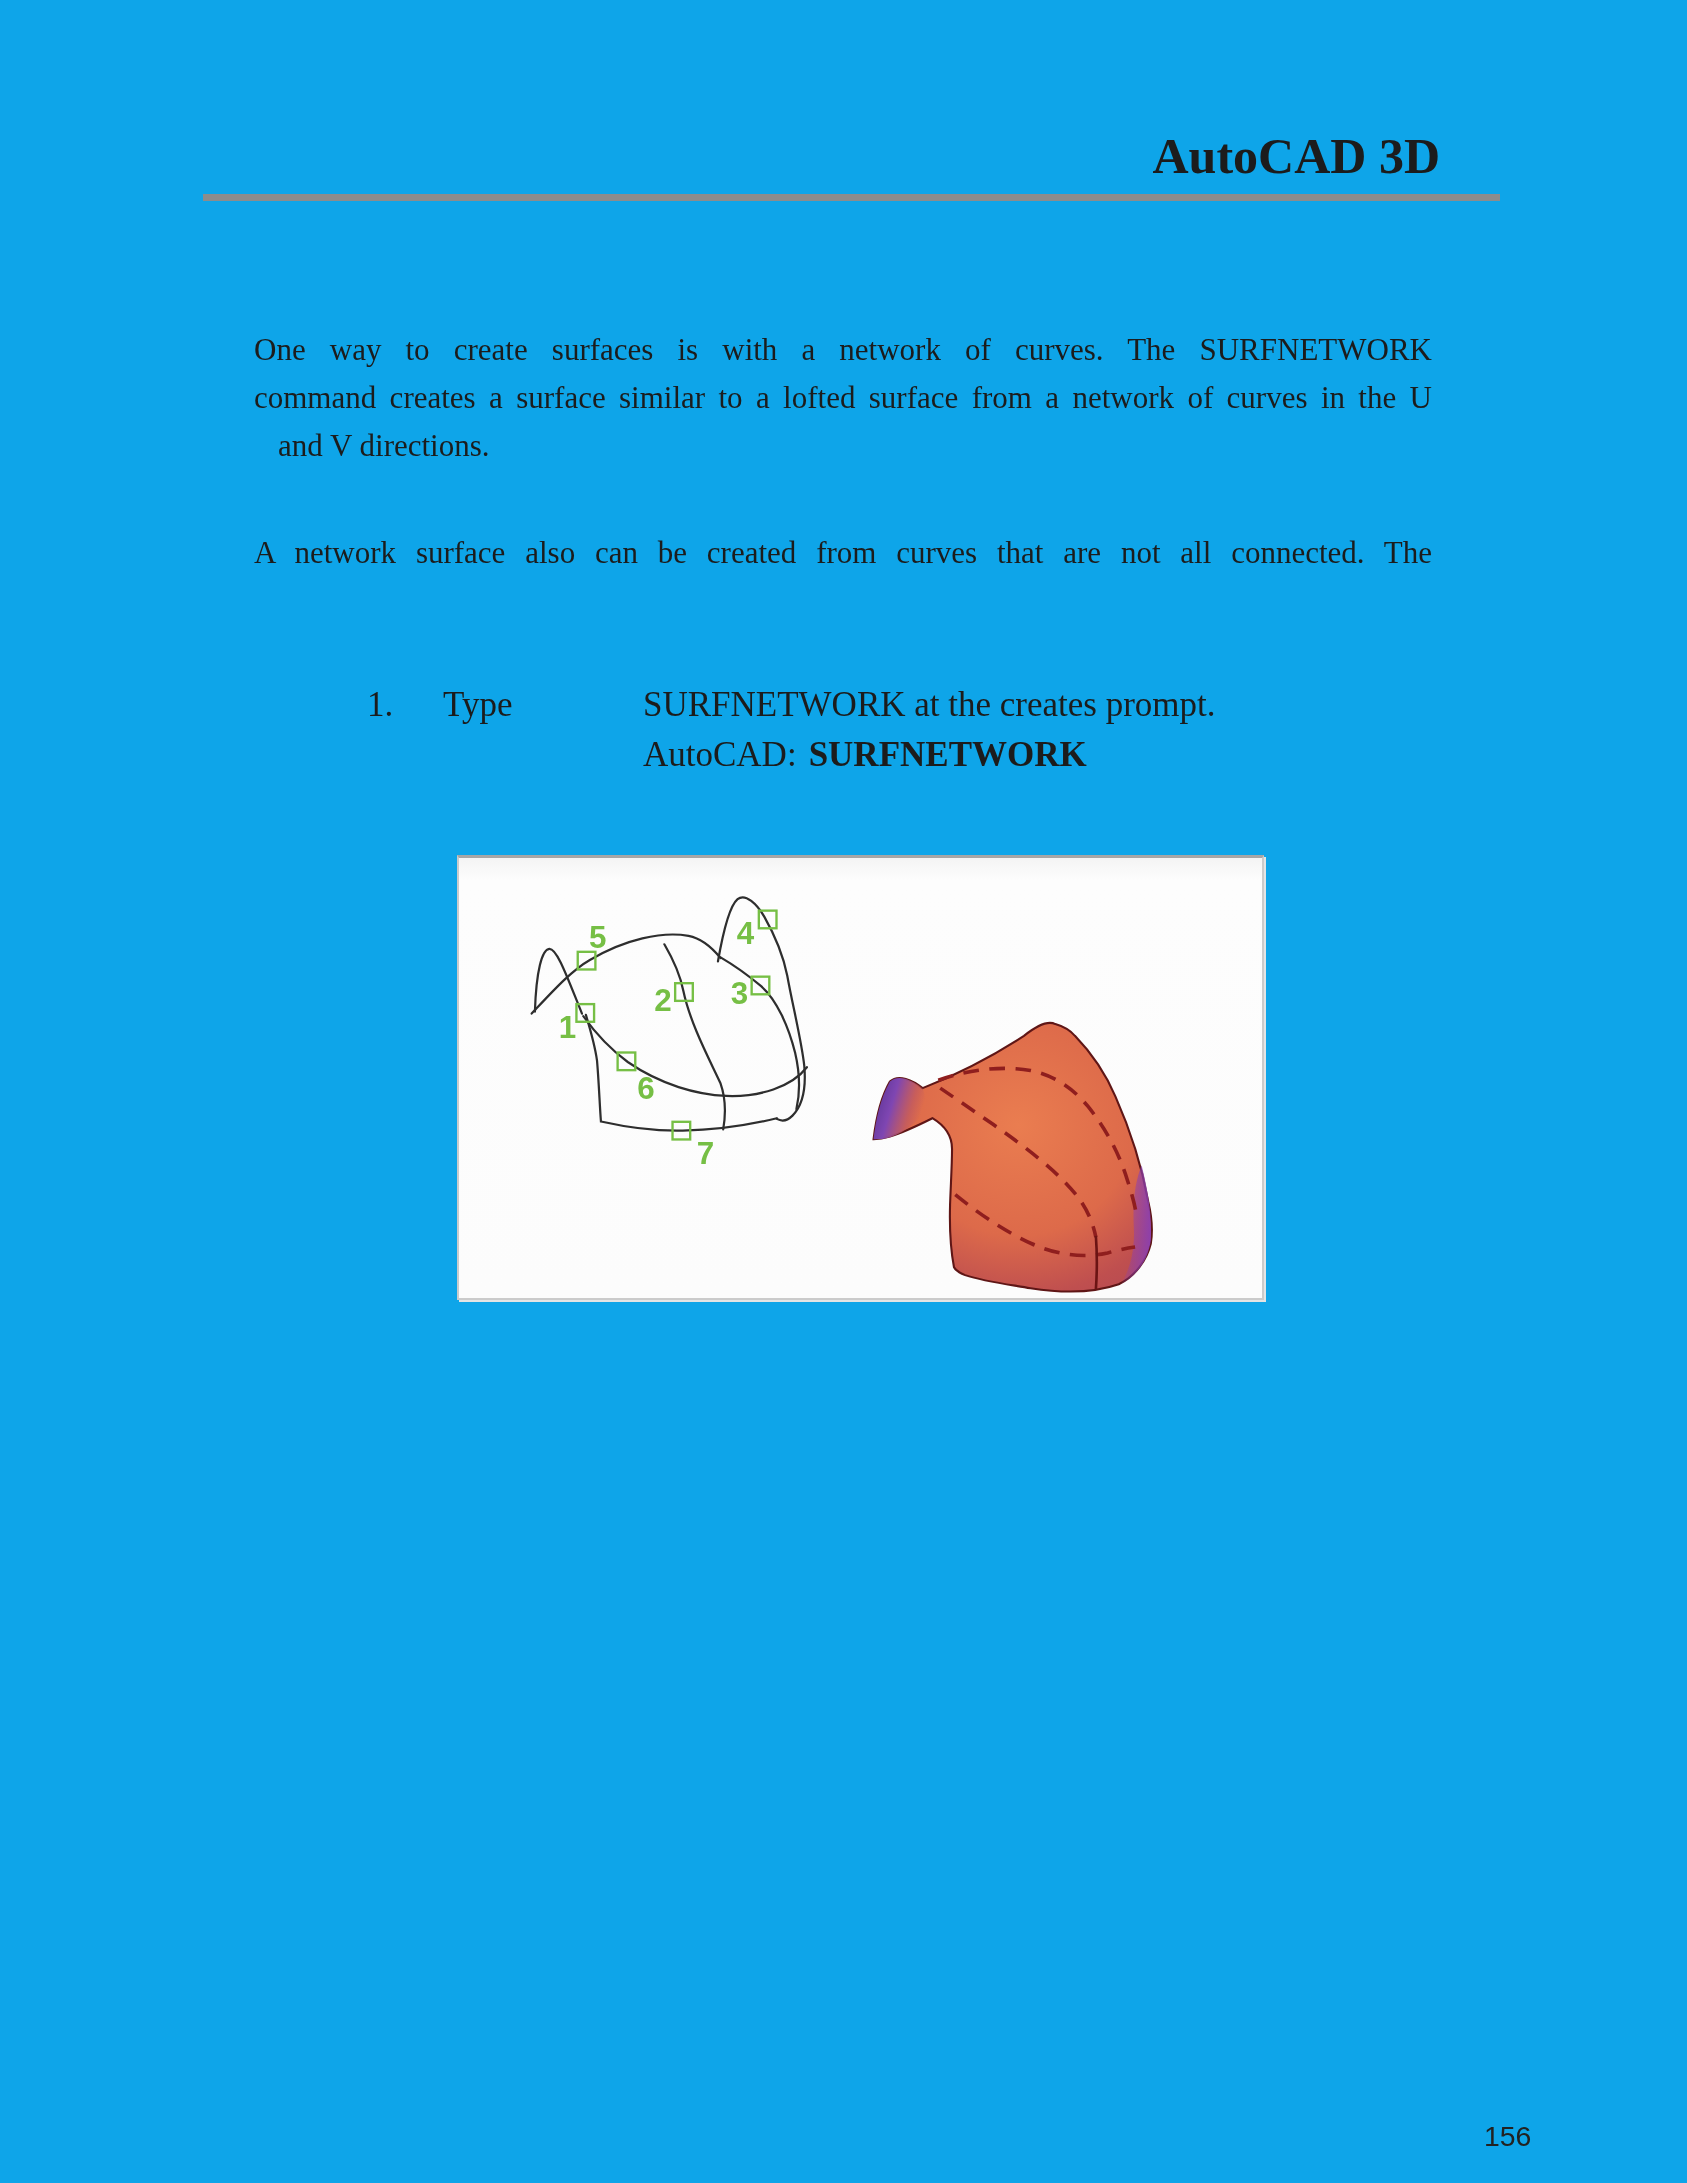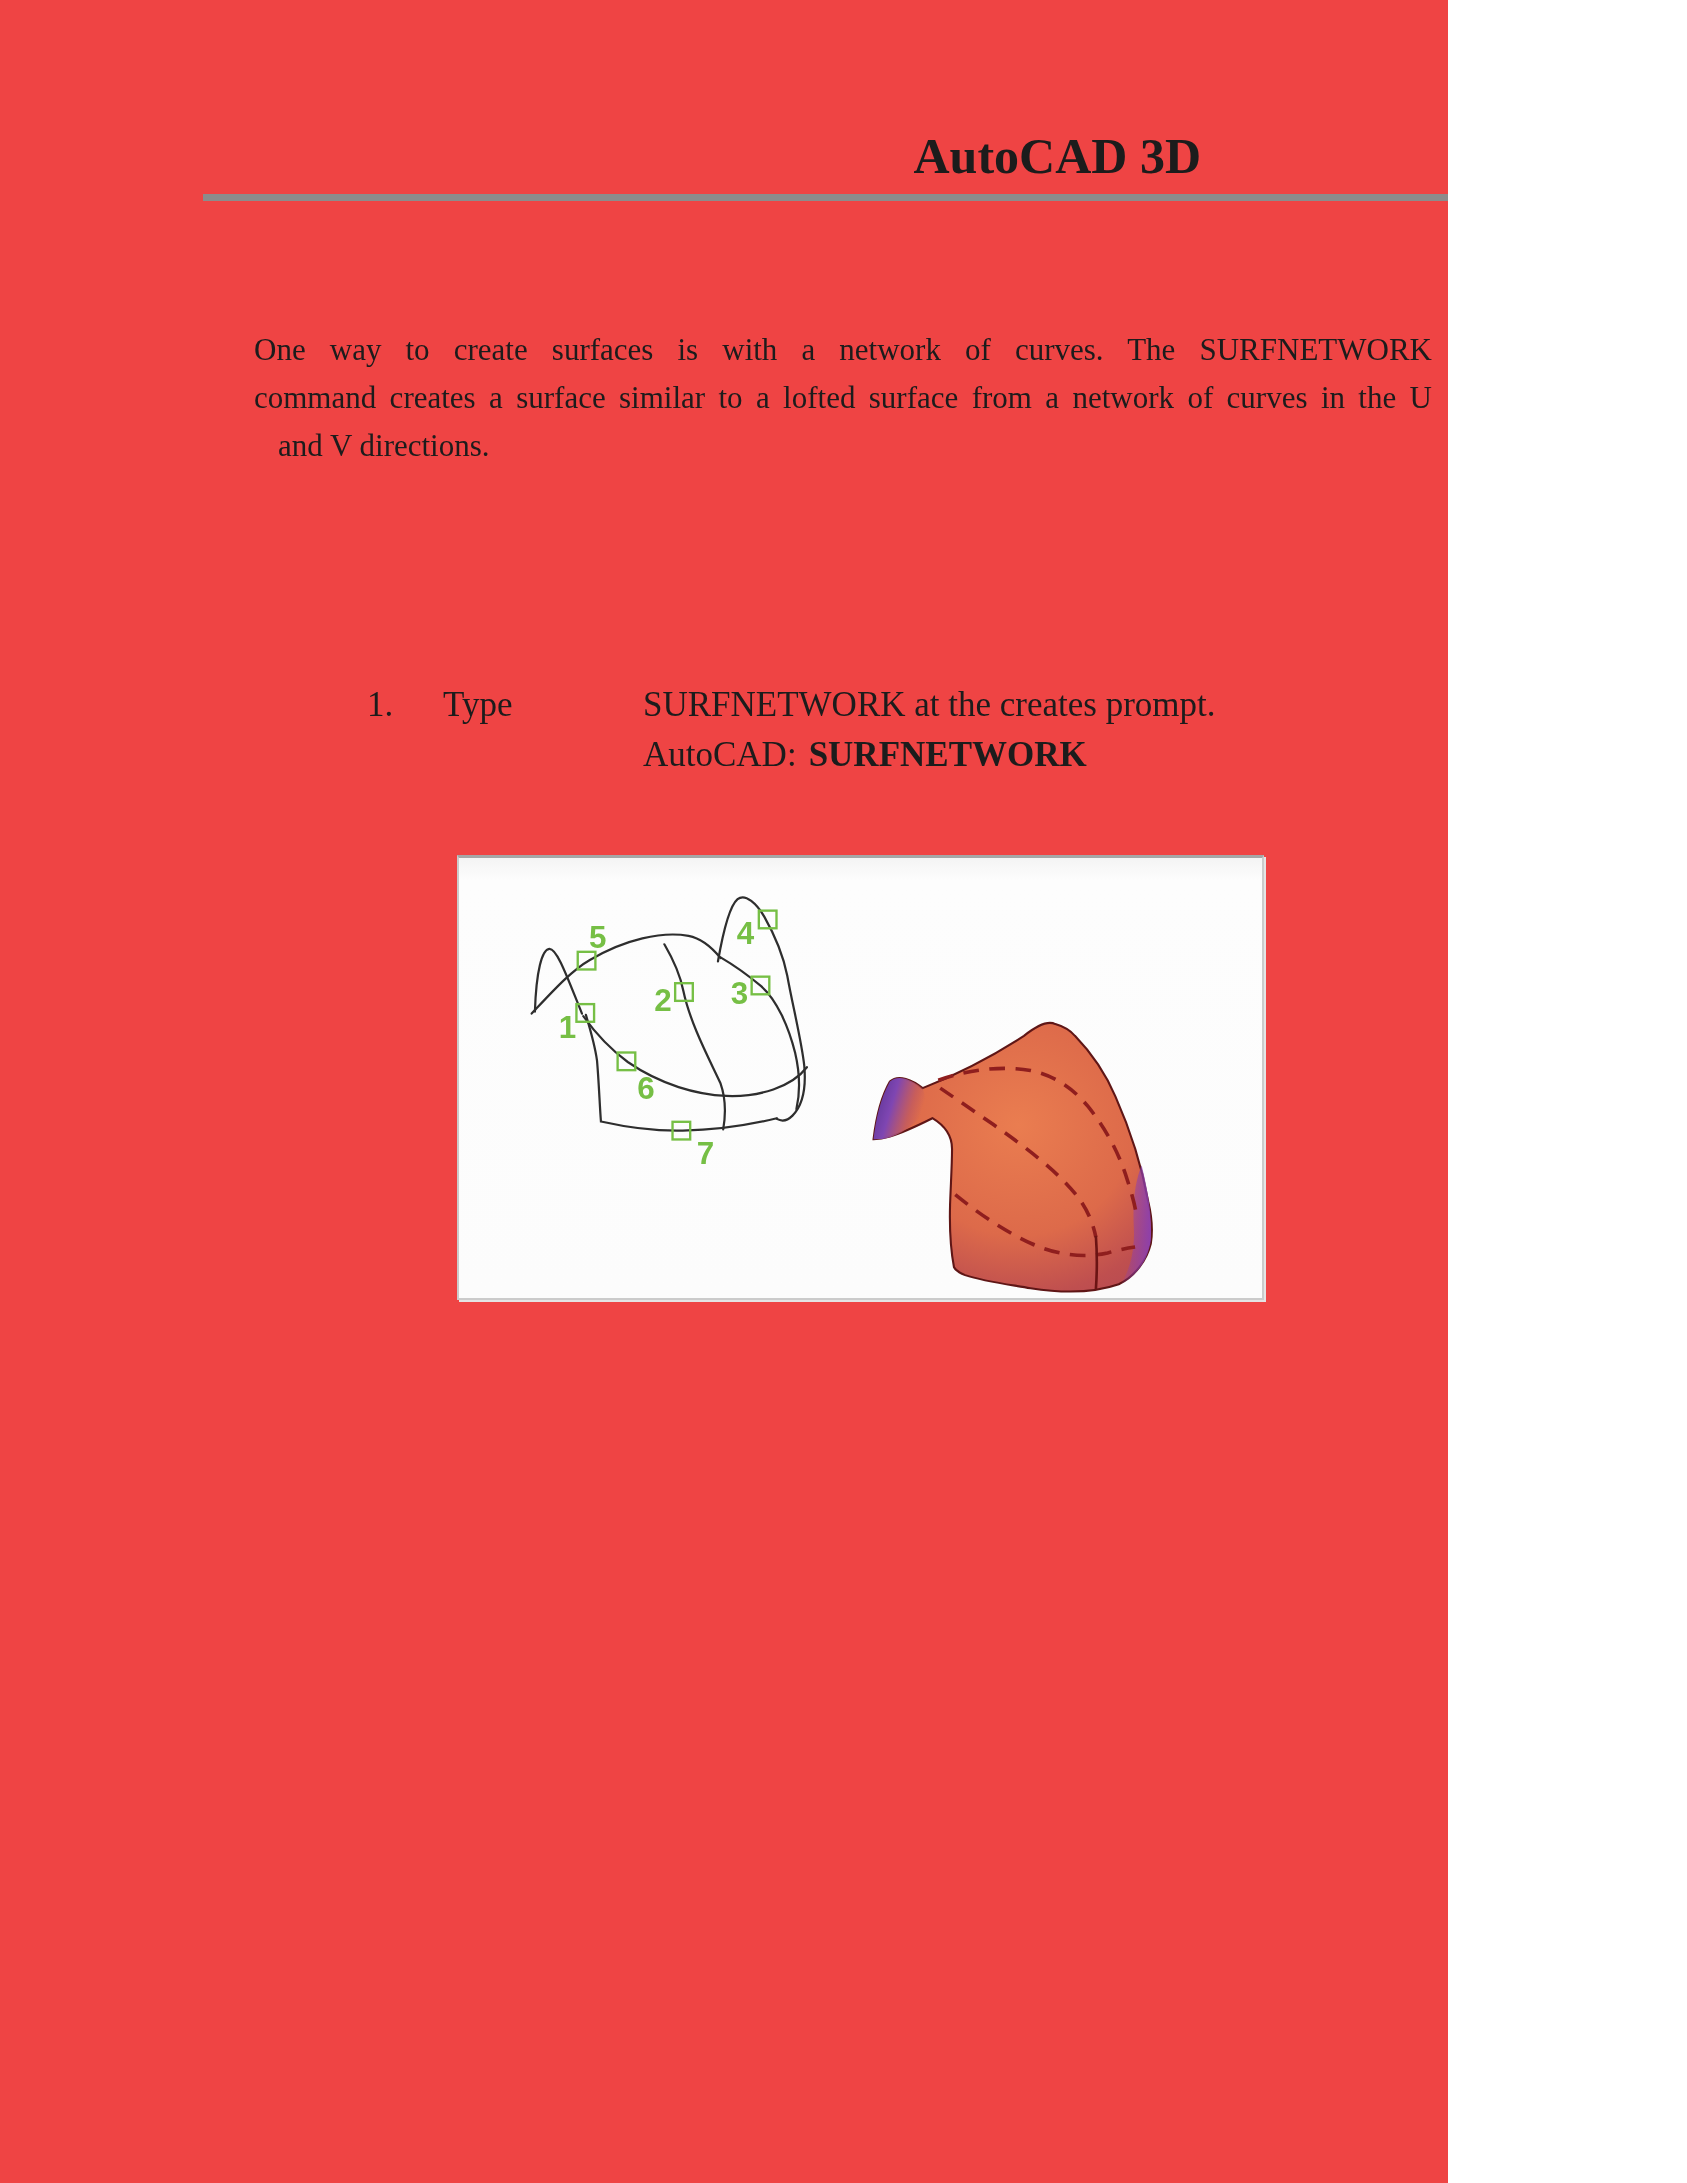--- a/index.html
+++ b/index.html
@@ -1,16 +1,16 @@
 <!DOCTYPE html>
 <html style="font-size:10.6px"><head>
 <meta charset="utf-8">
 <style>
   html,body{margin:0;padding:0;background:#ffffff;}
-  .page{position:relative;width:1448px;height:2183px;background:#ef4444;overflow:hidden;
+  .page{position:relative;width:1687px;height:2183px;background:#0ea5e9;overflow:hidden;
         font-family:"Liberation Serif","DejaVu Serif",serif;color:#1c1c1c;}
 
   .header-title{position:absolute;top:131px;right:247px;width:595px;text-align:right;
         font-size:50px;font-weight:bold;line-height:1;}
   .header-rule{position:absolute;top:194px;left:203px;width:1297px;height:6.6px;background:#8c8c8c;}
 
   .section-heading{position:absolute;top:224px;left:249px;margin:0;
         font-size:58px;font-weight:bold;line-height:1;}
 
   .para{position:absolute;left:254px;width:1178px;font-size:31px;line-height:48px;}
@@ -46,20 +46,21 @@
   <div class="header-rule"></div>
 
 
   <div class="para para1">
     <div class="jline">One way to create surfaces is with a network of curves. The SURFNETWORK</div>
     <div class="jline">command creates a surface similar to a lofted surface from a network of curves in the U</div>
     <div class="lline">and V directions.</div>
   </div>
 
   <div class="para para2">
+    <div class="jline">A network surface also can be created from curves that are not all connected. The</div>
   </div>
 
   <div class="step">
     <div class="step-row">
       <span class="step-num">1.</span>
       <span class="step-action">Type</span>
       <span class="step-desc">SURFNETWORK at the creates prompt.</span>
     </div>
     <div class="step-row2">
       <span>AutoCAD:</span><span class="cmd-bold">SURFNETWORK</span>

